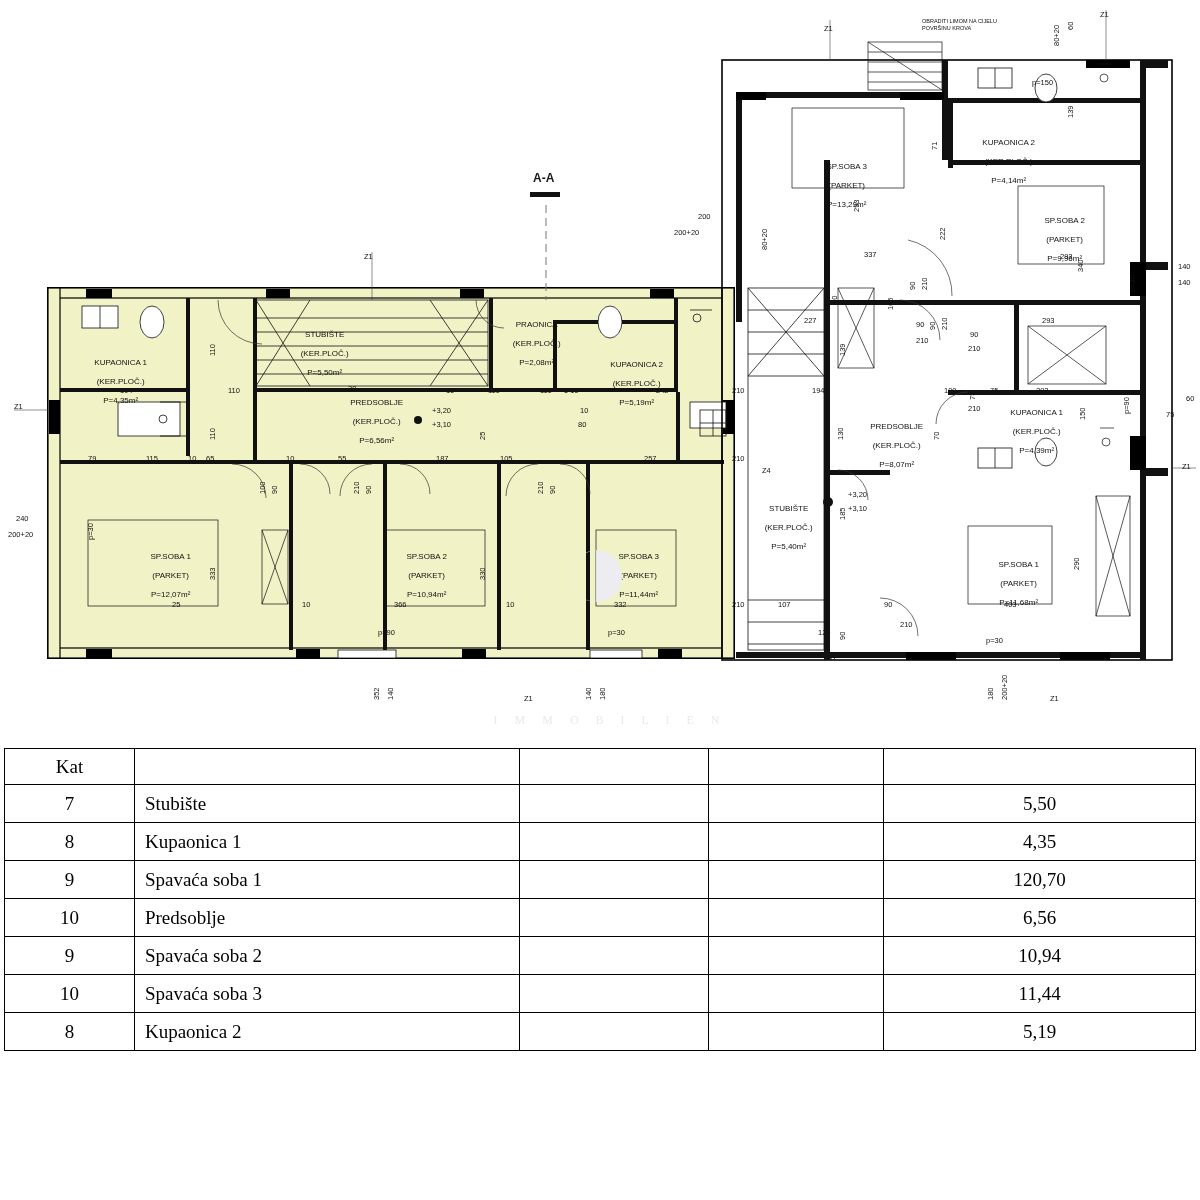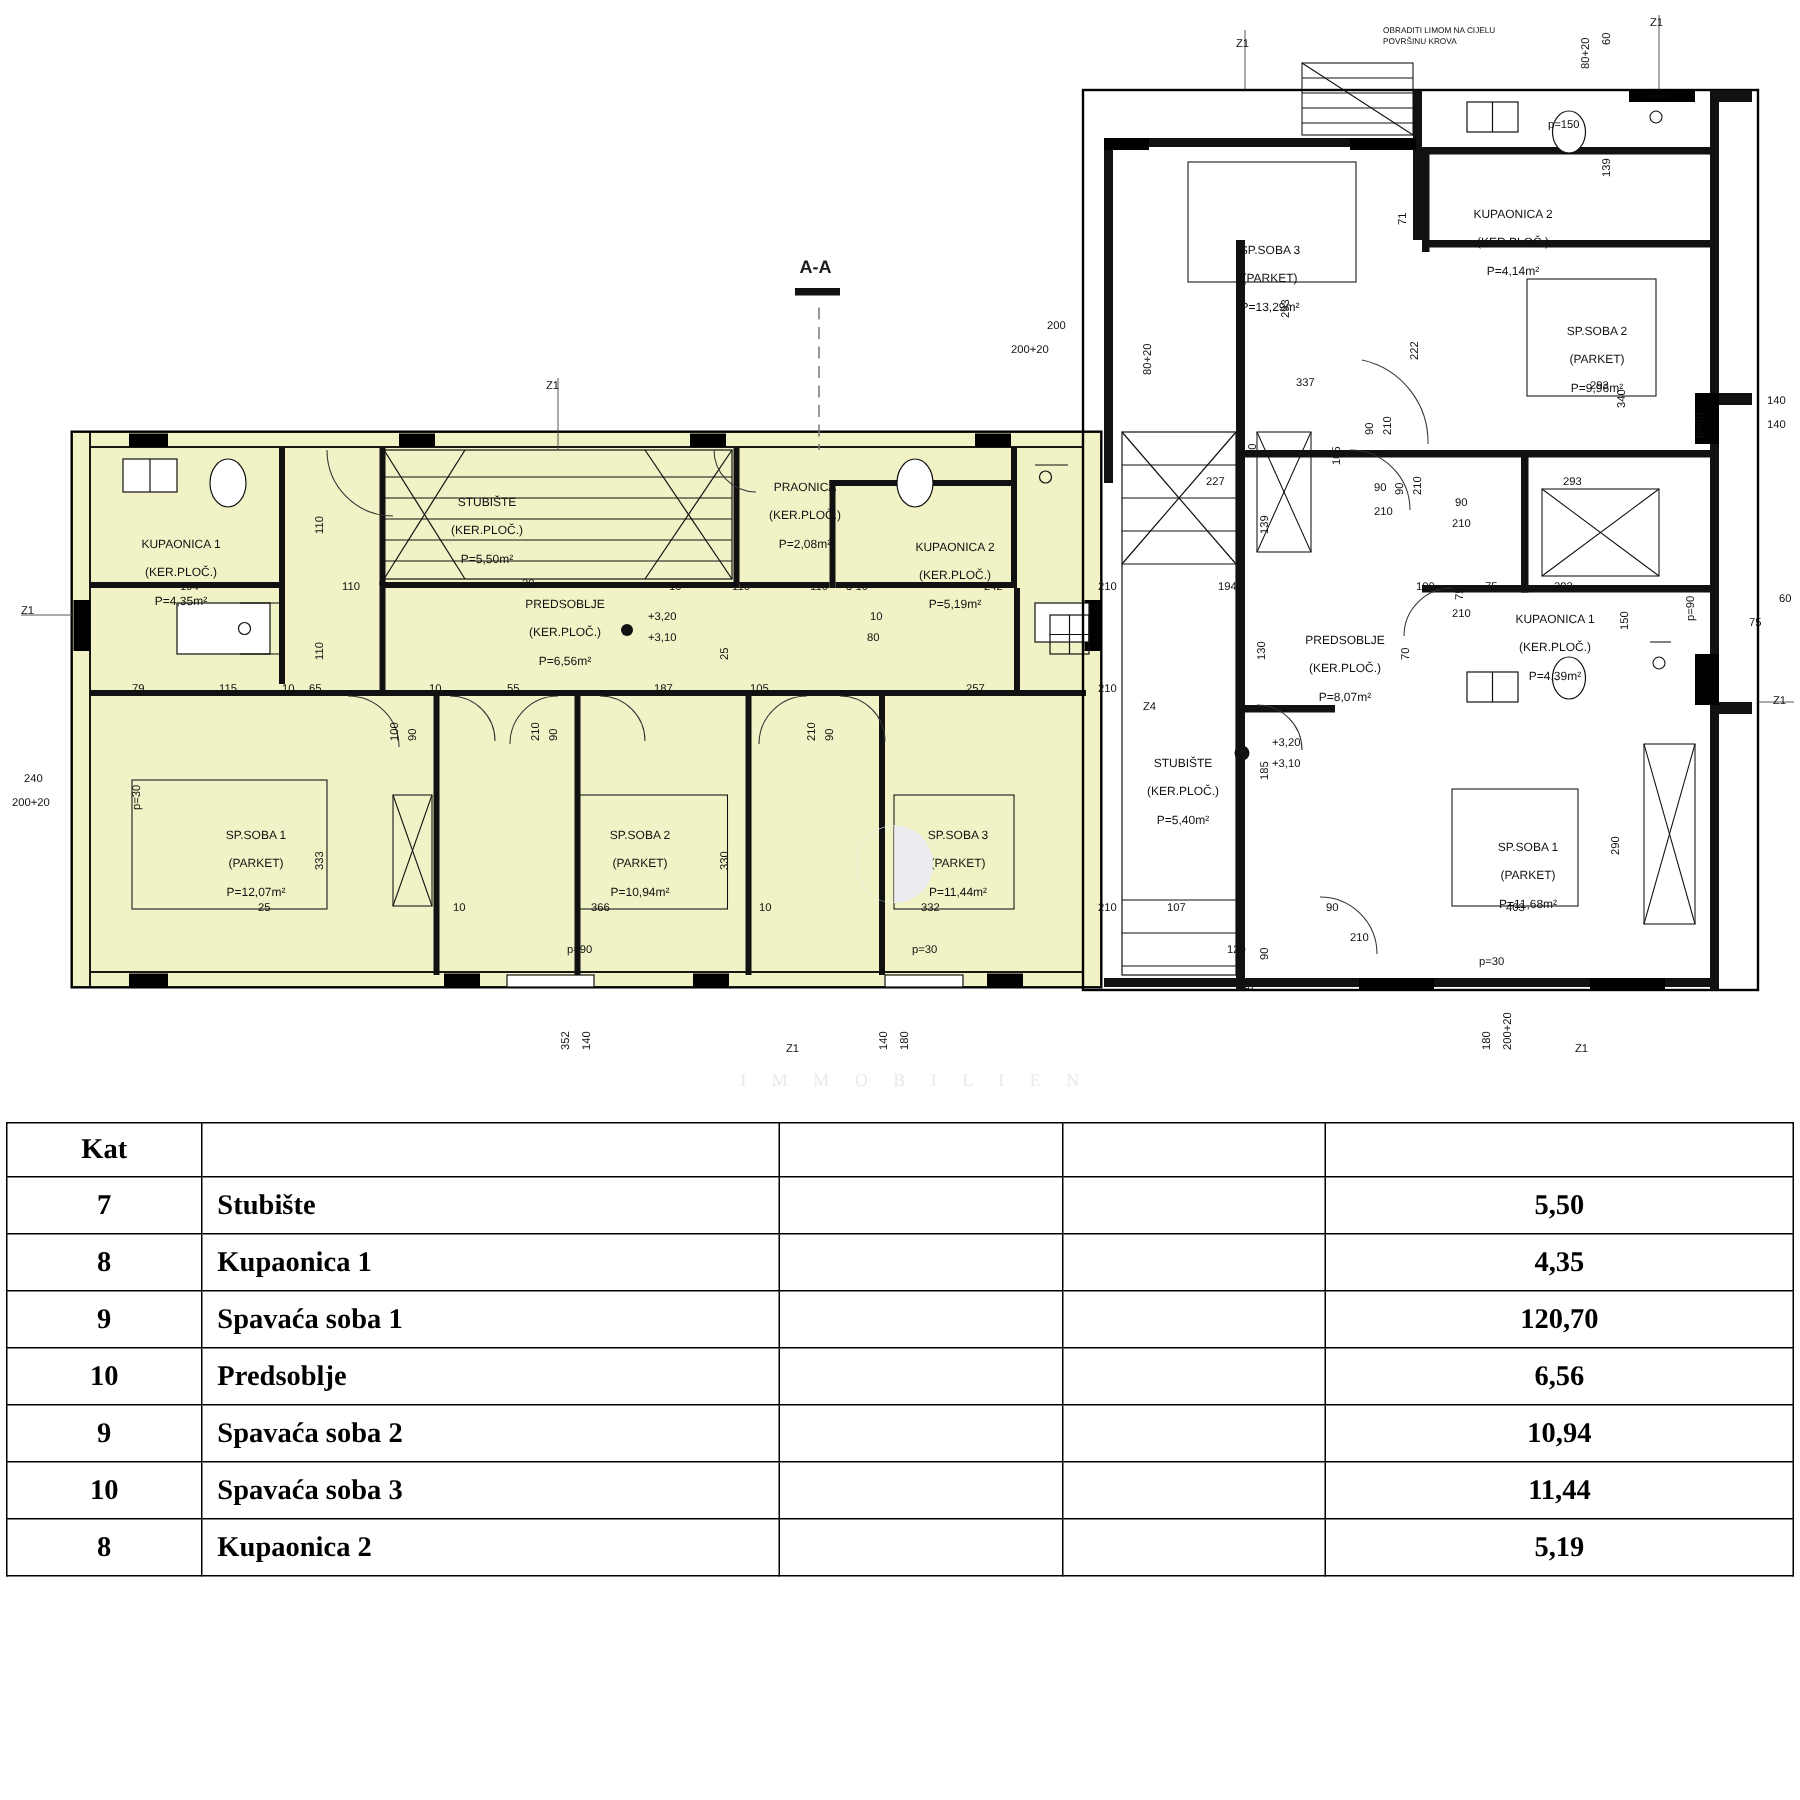--- a/index.html
+++ b/index.html
@@ -86,21 +86,21 @@
   }
   table.schedule {
     border-collapse: collapse;
     width: 1192px;
     font-family: "Liberation Serif", serif;
   }
   table.schedule td, table.schedule th {
     border: 1px solid #000;
     height: 38px;
     font-size: 19px;
-    font-weight: bold;
+    font-weight: normal;
     color: #000;
     padding: 0 10px;
   }
   td.c-num { width: 130px; text-align: center; }
   td.c-name { width: 385px; text-align: left; }
   td.c-blank1 { width: 190px; }
   td.c-blank2 { width: 175px; }
   td.c-area { width: 312px; text-align: center; }
   tr.header-row td { height: 36px; }
   td.kat { text-align: center; font-size: 19px; }

